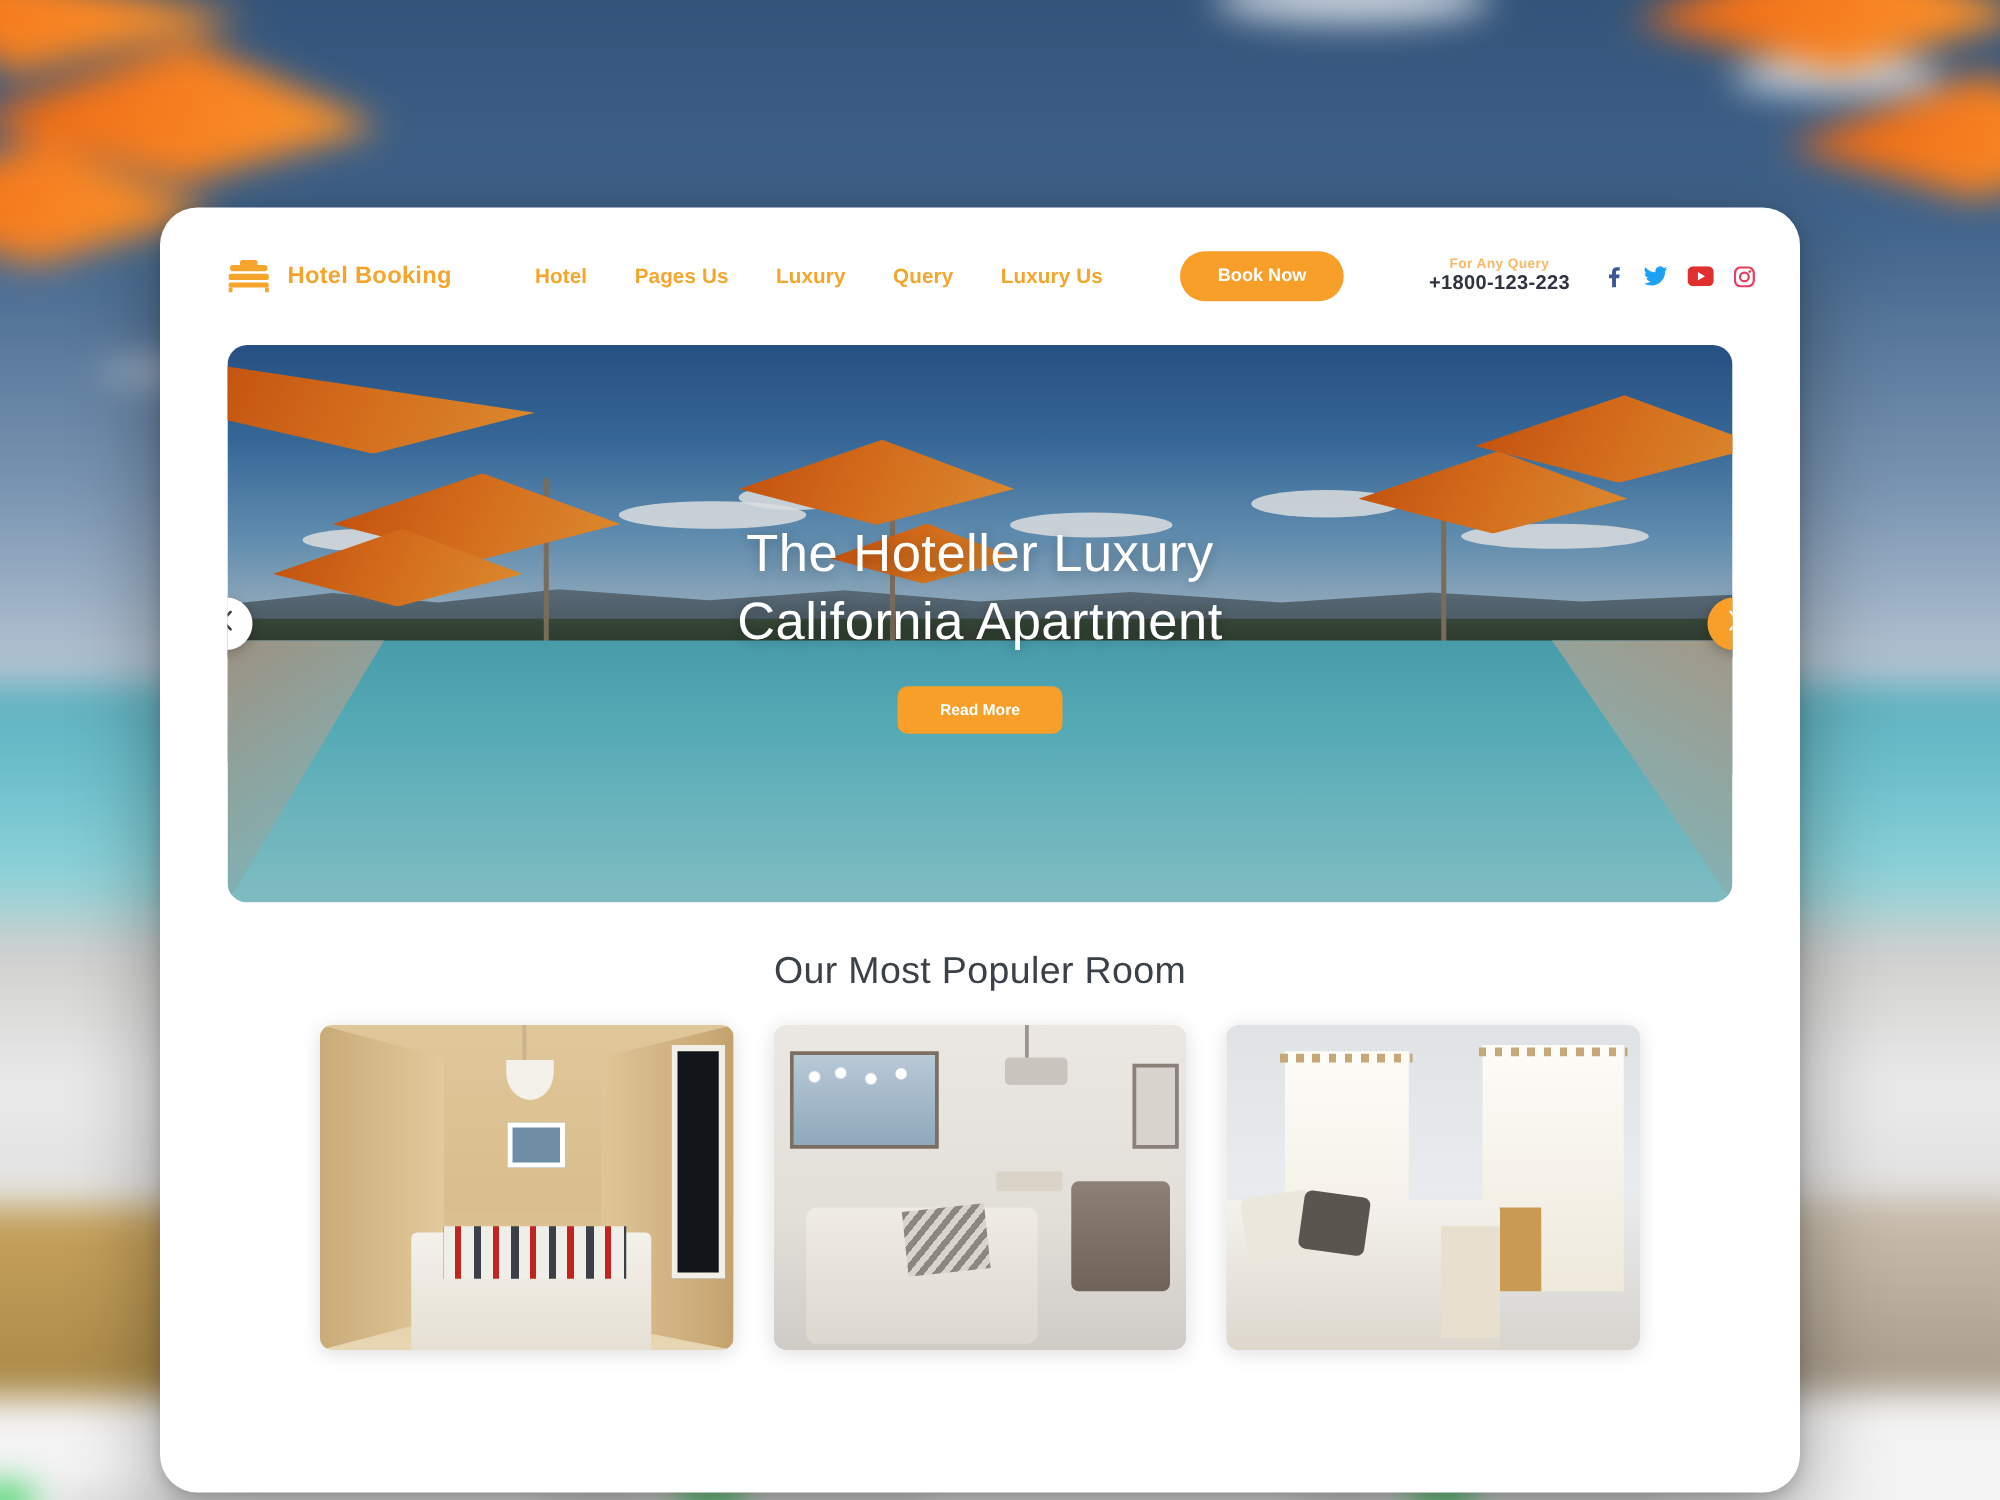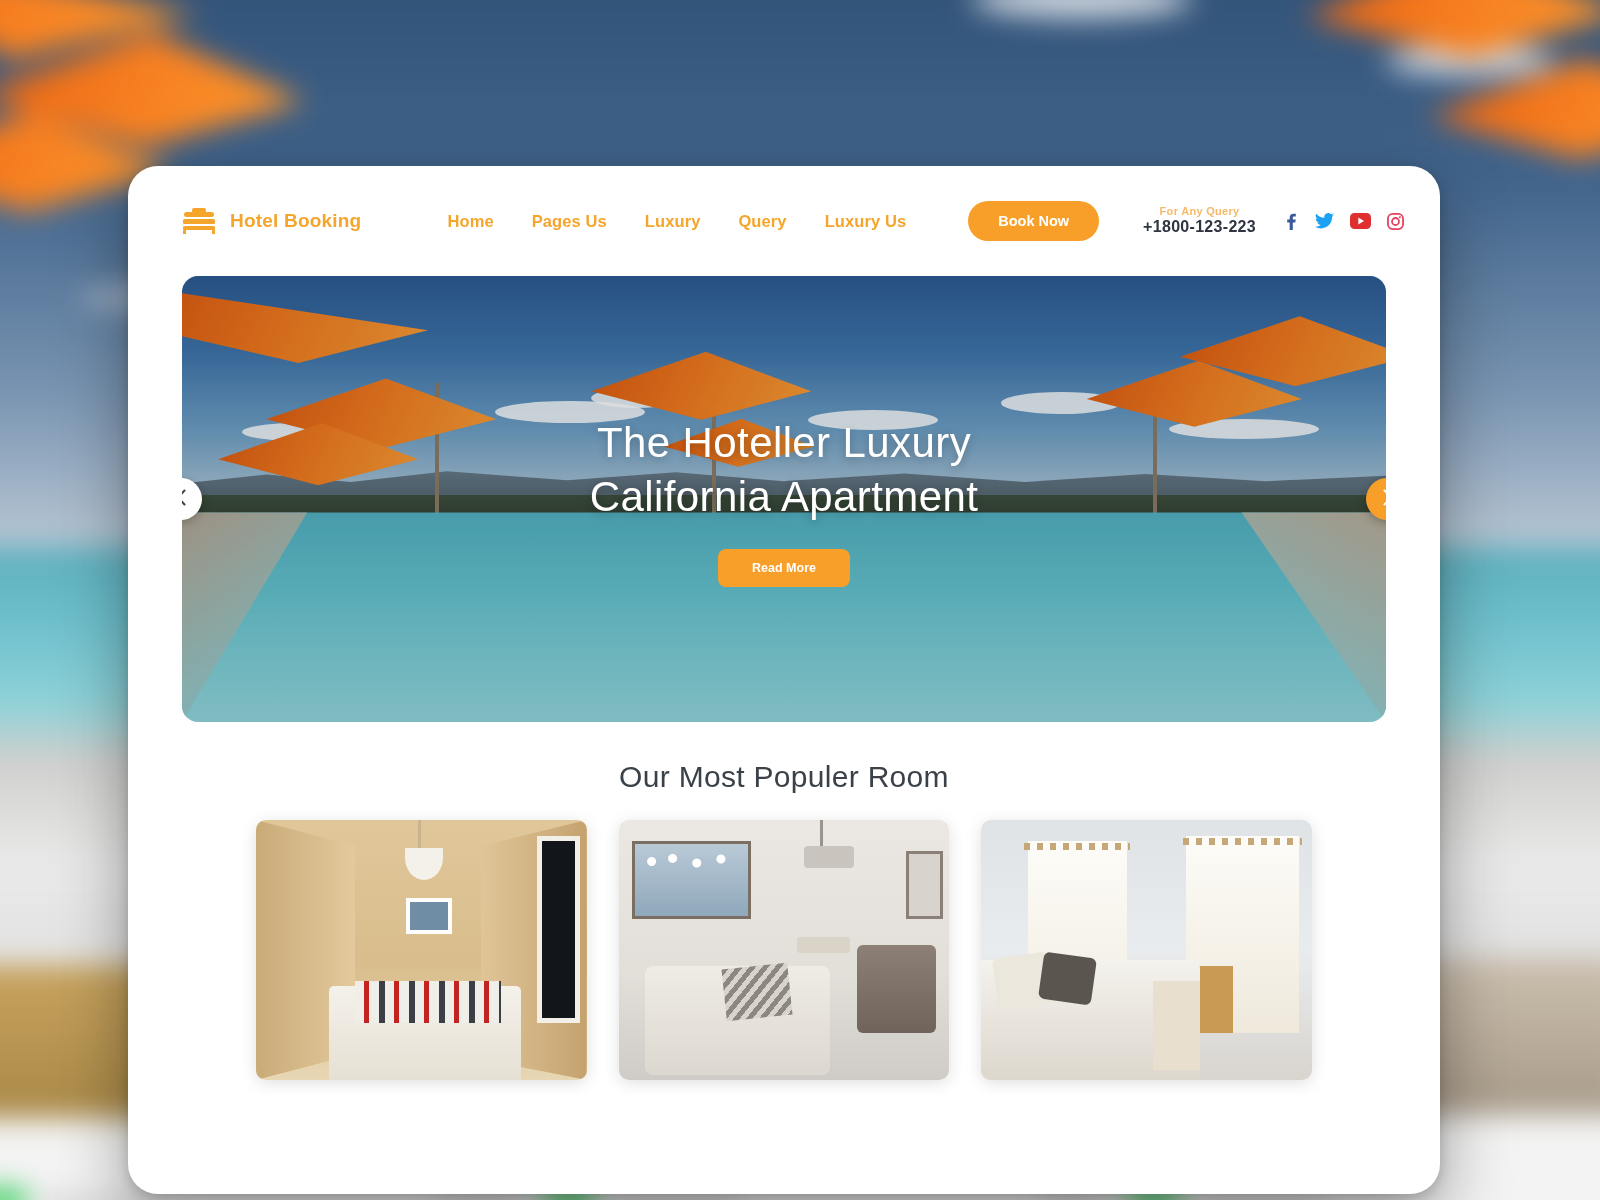--- a/index.html
+++ b/index.html
@@ -73,21 +73,21 @@
   .nav { display:flex; align-items:center; gap:38px; margin-left:auto; }
   .nav a {
     color:#f5a52b; font-size:16.5px; font-weight:bold; text-decoration:none;
     white-space:nowrap; letter-spacing:.1px;
   }
   .book-btn {
     margin-left:62px; background:#f79f28; color:#fff; border:none;
     font-family:inherit; font-size:14.5px; font-weight:bold;
     padding:12px 30px; border-radius:22px; cursor:pointer; white-space:nowrap;
   }
-  .query { margin-left:44px; text-align:center; line-height:1.15; }
+  .query { margin-left:68px; text-align:center; line-height:1.15; }
   .query-label { color:#f7b968; font-size:11px; font-weight:bold; letter-spacing:.3px; }
   .query-phone { color:#2e3440; font-size:16px; font-weight:bold; letter-spacing:.3px; }
   .socials { display:flex; align-items:center; gap:16px; margin-left:26px; }
   .socials svg { display:block; cursor:pointer; }
 
   
   .hero {
     position:relative; margin:0 54px; height:446px; border-radius:16px; overflow:hidden;
   }
   .hero-photo { position:absolute; inset:0; }
@@ -290,21 +290,21 @@
           <rect x="1" y="11" width="32" height="5" rx="1.5"></rect>
           <rect x="1" y="18" width="32" height="4" rx="1.5"></rect>
           <rect x="1" y="22" width="3" height="4"></rect>
           <rect x="30" y="22" width="3" height="4"></rect>
         </svg>
       </span>
       <span class="brand-name">Hotel Booking</span>
     </div>
 
     <nav class="nav">
-      <a href="#">Home</a>
+      <a href="#">Hotel</a>
       <a href="#">Pages Us</a>
       <a href="#">Luxury</a>
       <a href="#">Query</a>
       <a href="#">Luxury Us</a>
     </nav>
 
     <button class="book-btn">Book Now</button>
 
     <div class="query">
       <div class="query-label">For Any Query</div>

